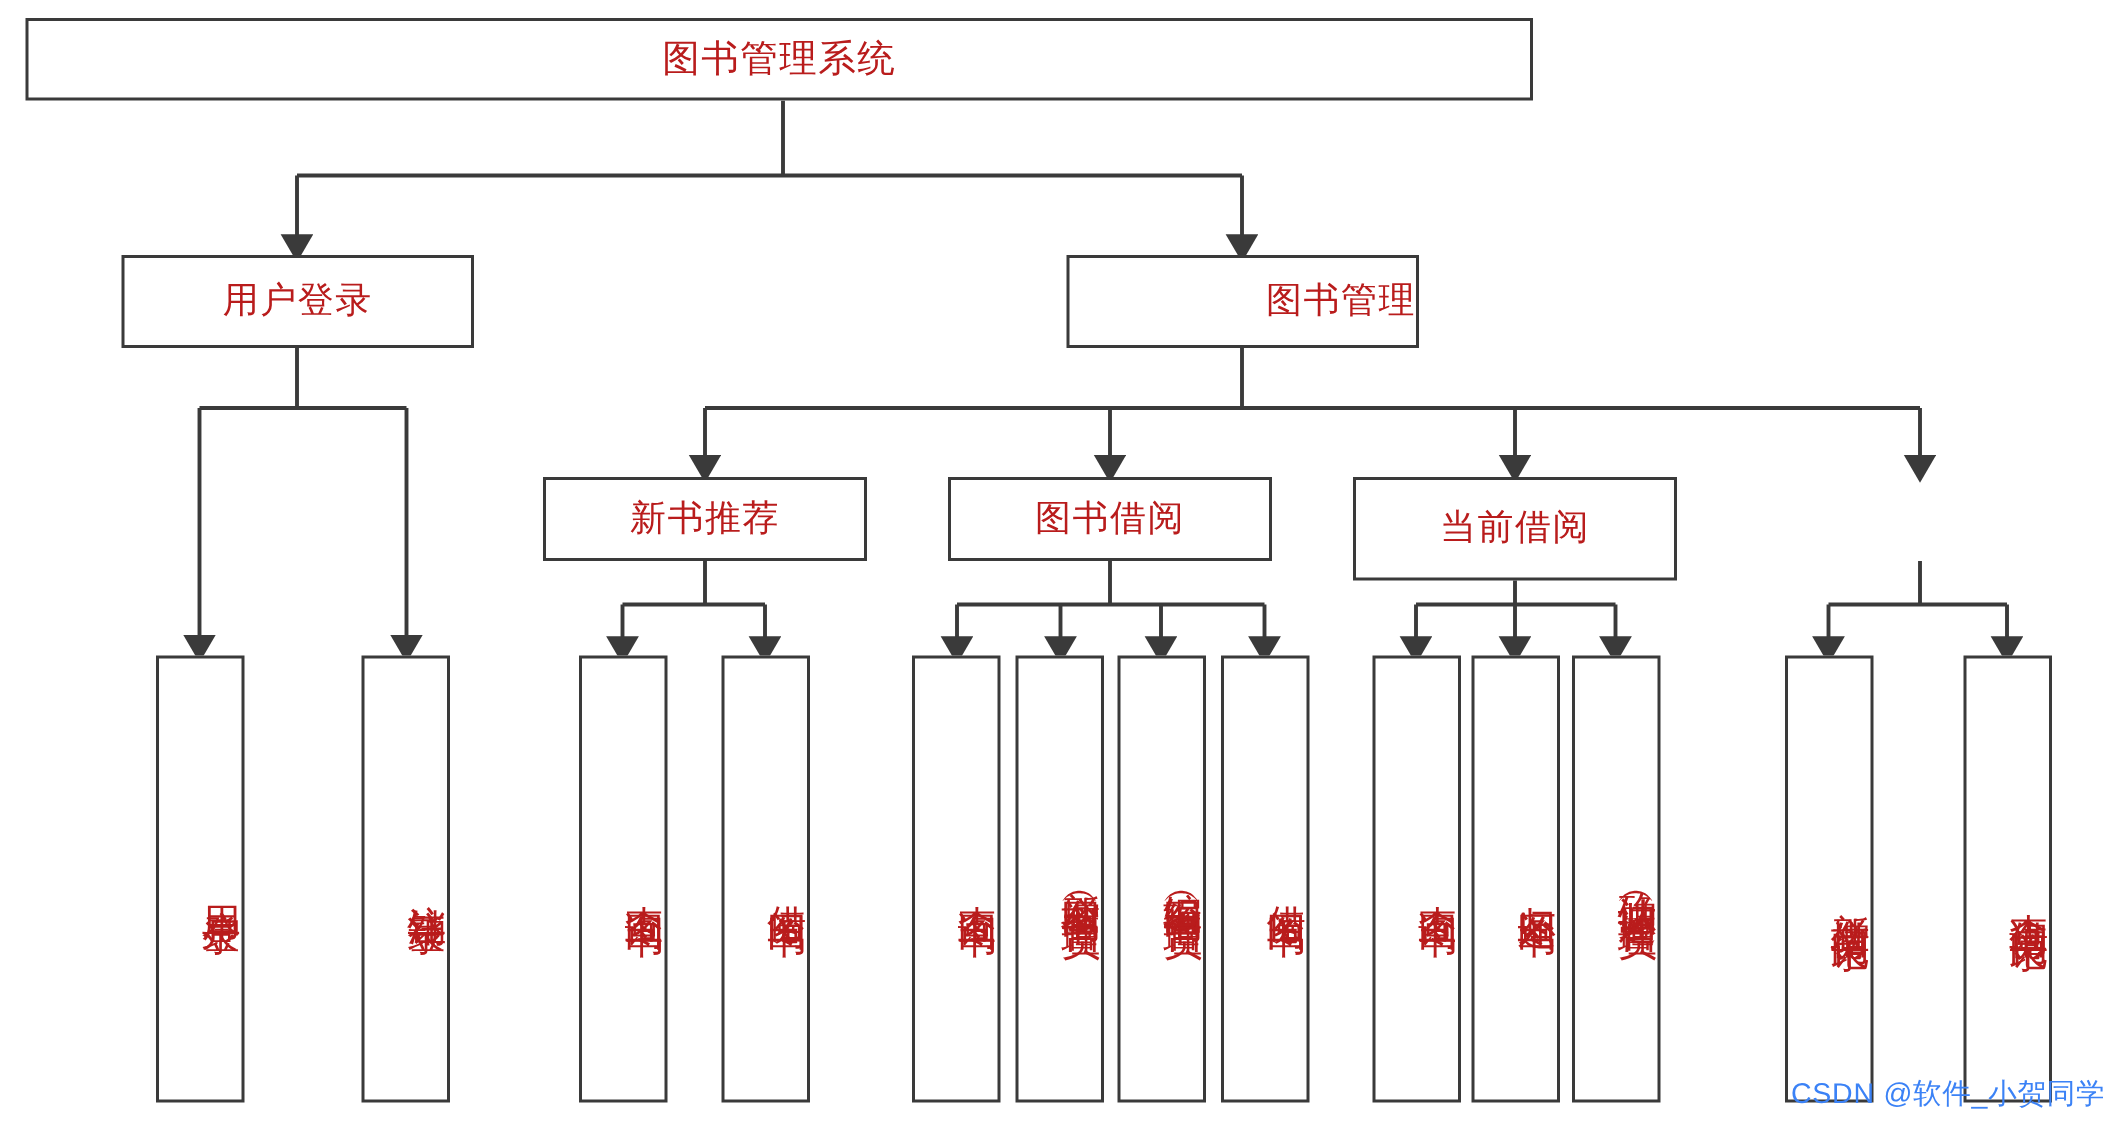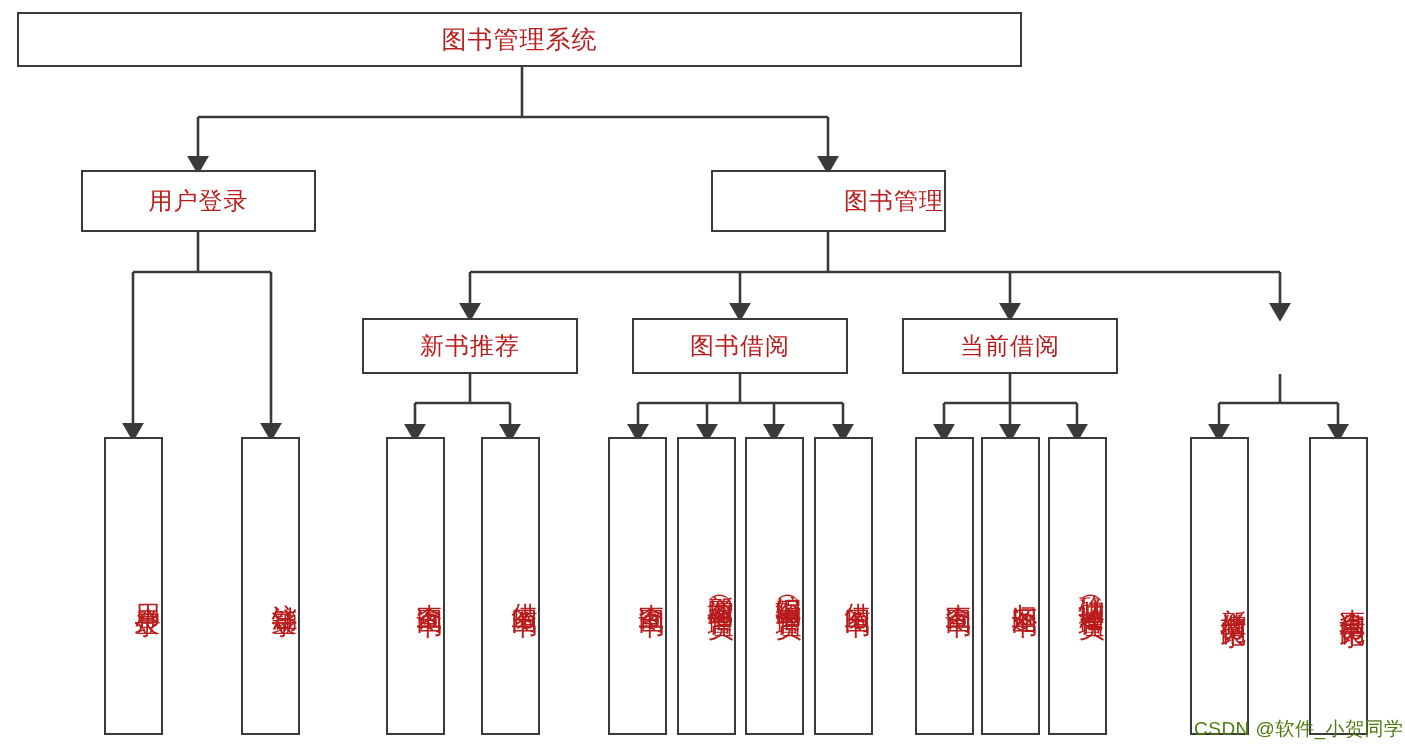--- a/index.html
+++ b/index.html
@@ -55,21 +55,21 @@
     justify-content: center;
     padding-top: 6px;
   }
   .node.v .vtext {
     writing-mode: vertical-rl;
     text-orientation: upright;
     display: block;
   }
   .watermark {
     position: absolute;
-    color: #4d7c0f;
+    color: #3b82f6;
     font-size: 19px;
     letter-spacing: 0.5px;
     white-space: nowrap;
     user-select: none;
   }
 </style>
 </head>
 <body>
 
 <div id="canvas">
@@ -135,21 +135,21 @@
   <div class="node h" style="left:711px; top:170px; width:235px; height:62px;justify-content:flex-end;">
     <span>图书管理</span>
   </div>
 
   <div class="node h" style="left:362px; top:318px; width:216px; height:56px;">
     <span>新书推荐</span>
   </div>
   <div class="node h" style="left:632px; top:318px; width:216px; height:56px;">
     <span>图书借阅</span>
   </div>
-  <div class="node h" style="left:902px; top:318px; width:216px; height:56px;">
+  <div class="node h" style="left:902px; top:318px; width:216px; height:69px;">
     <span>当前借阅</span>
   </div>
 
   <div class="node v" style="left:104px; top:437px; width:59px; height:298px;">
     <span class="vtext">用户登录</span>
   </div>
   <div class="node v" style="left:241px; top:437px; width:59px; height:298px;">
     <span class="vtext">注销登录</span>
   </div>
 

